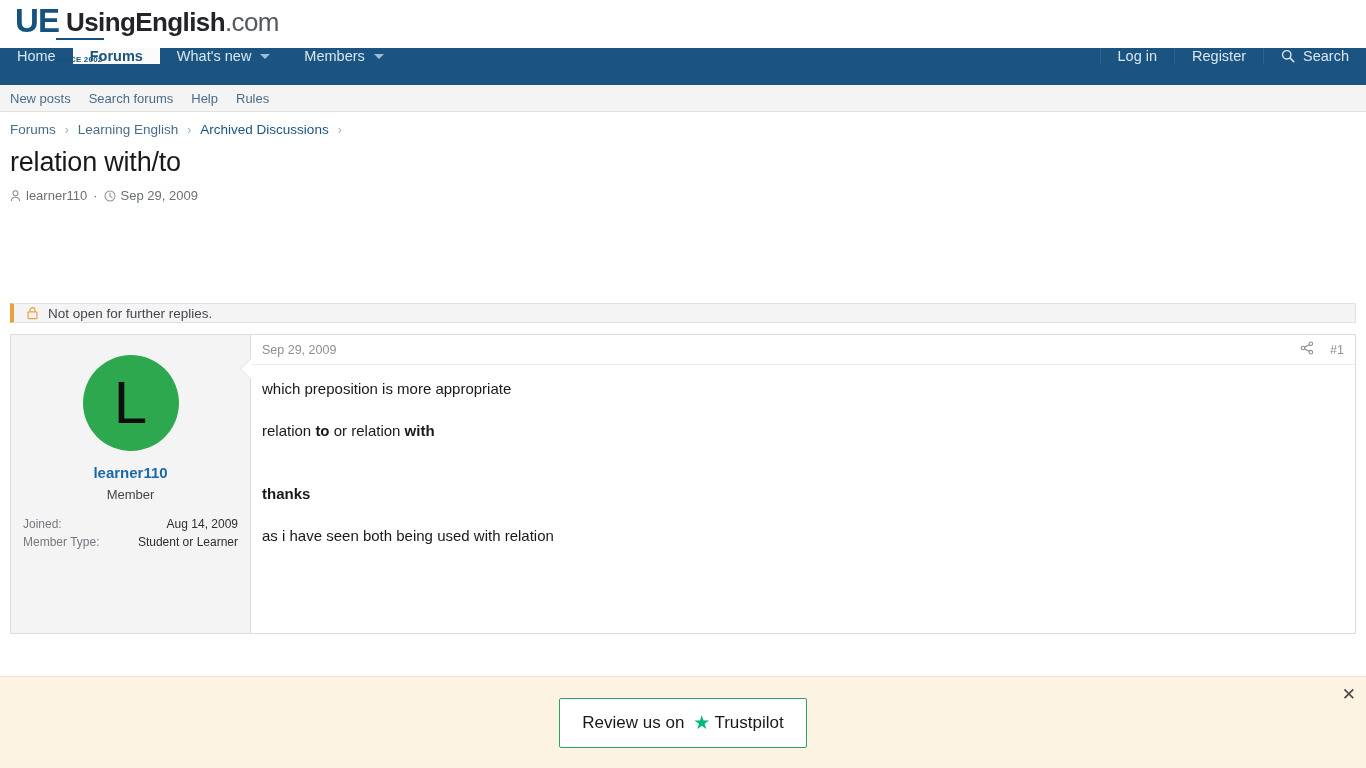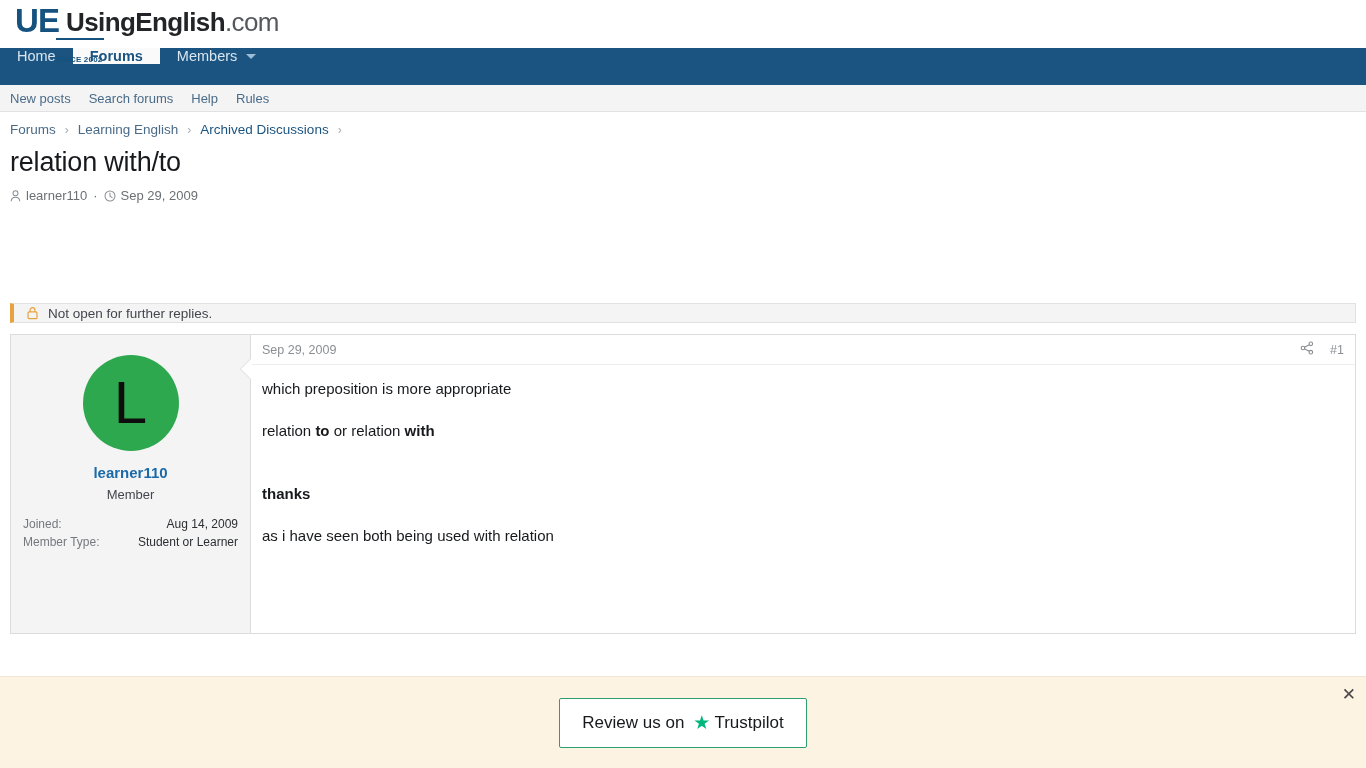--- a/index.html
+++ b/index.html
@@ -275,23 +275,44 @@
 
 <div class="nav-main">
   <div class="nav-left">
     <div class="nav-item">
         <span>Home</span>
       </div>
     <div class="nav-item active">
         <span>Forums</span>
       </div>
     <div class="nav-item">
+        <span>What's new</span>
+        <span class="caret"></span>
+      </div>
+    <div class="nav-item">
         <span>Members</span>
         <span class="caret"></span>
       </div>
+  </div>
+  <div class="nav-right">
+    <div class="nav-item">
+        <span>Log in</span>
+      </div>
+    <div class="nav-item">
+        <span>Register</span>
+      </div>
+    <div class="nav-item">
+      <span class="srch-ico">
+        <svg width="14" height="14" viewBox="0 0 16 16">
+            <circle cx="6.6" cy="6.6" r="4.8" fill="none" stroke="#d9e6f0" stroke-width="1.6"></circle>
+            <line x1="10.2" y1="10.2" x2="14.6" y2="14.6" stroke="#d9e6f0" stroke-width="1.8" stroke-linecap="round"></line>
+          </svg>
+      </span>
+      <span>Search</span>
+    </div>
   </div>
 </div>
 
 <div class="nav-sub">
   <div class="sub-item">New posts</div>
   <div class="sub-item">Search forums</div>
   <div class="sub-item">Help</div>
   <div class="sub-item">Rules</div>
 </div>
 

